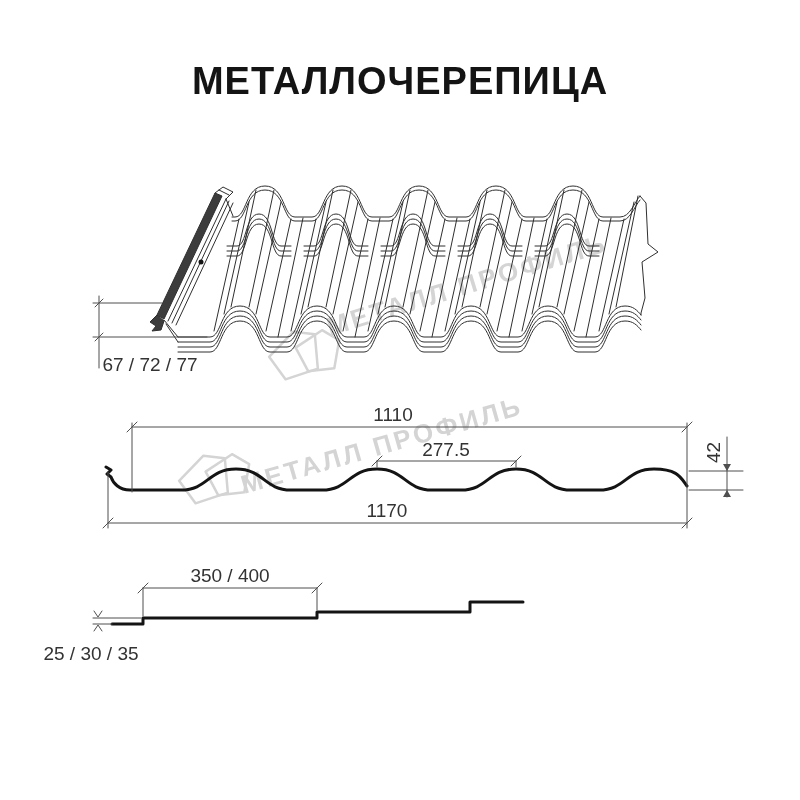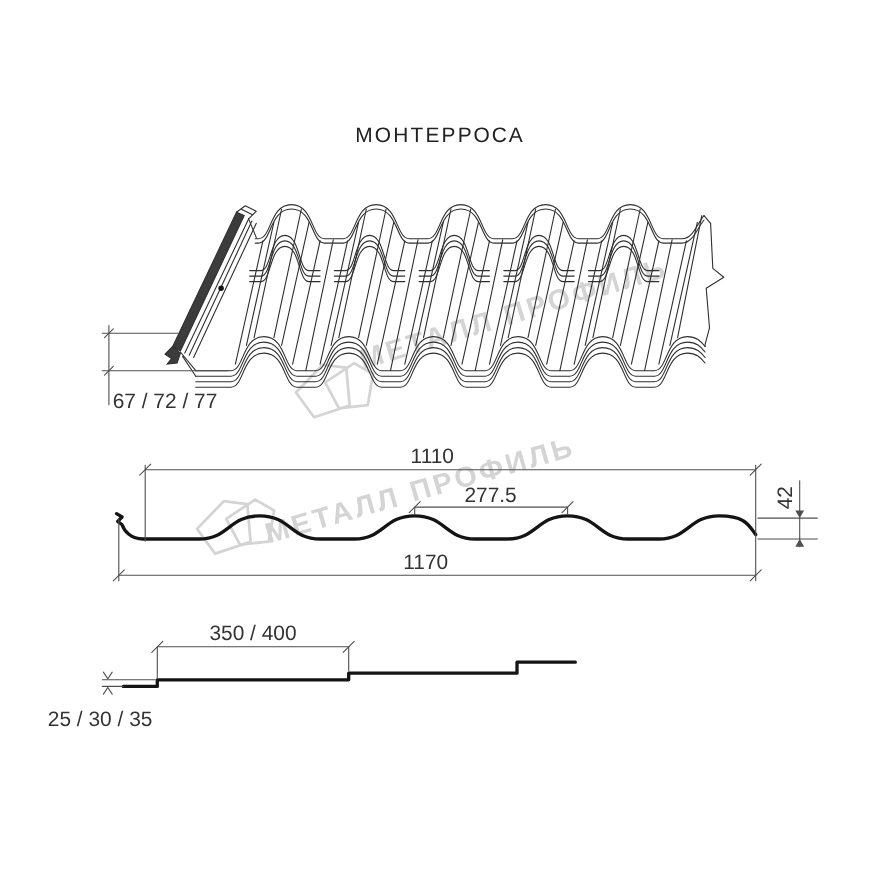--- a/index.html
+++ b/index.html
@@ -17,21 +17,21 @@
   .wmtxt{fill:#d4d4d4;font-size:26px;font-weight:600;letter-spacing:3px;
          font-family:"Liberation Sans",sans-serif;}
   .wmshape{stroke:#d4d4d4;stroke-width:2.5;fill:none;stroke-linejoin:round;}
   .darkfill{fill:#3c3c3c;stroke:#2f2f2f;stroke-width:1;}
 </style>
 </head>
 <body>
 
 <div class="page">
 
-  <div class="subtitle">МОНТЕРРОСА</div>
+  <div class="title">МЕТАЛЛОЧЕРЕПИЦА</div>
 
   <svg width="800" height="800" viewBox="0 0 800 800">
     <defs>
       <path id="fsc" d="M178,337 L210,337 C222,337 220,306 240,306 C260,306 258,337 270,337 L287,337 C299,337 297,306 317,306 C337,306 335,337 347,337 L364,337 C376,337 374,306 394,306 C414,306 412,337 424,337 L441,337 C453,337 451,306 471,306 C491,306 489,337 501,337 L518,337 C530,337 528,306 548,306 C568,306 566,337 578,337 L595,337 C607,337 605,306 625,306 C633,306 637,310 641,315"></path>
       <path id="bsc" d="M232,217 L235,217 C247,217 245,186 265,186 C285,186 283,217 295,217 L312,217 C324,217 322,186 342,186 C362,186 360,217 372,217 L389,217 C401,217 399,186 419,186 C439,186 437,217 449,217 L466,217 C478,217 476,186 496,186 C516,186 514,217 526,217 L543,217 C555,217 553,186 573,186 C593,186 591,217 603,217 L620,217 C630,217 634,203 640,196"></path>
       <path id="sarc" d="M227,246 L237,246 C247,246 245,214 259,214 C273,214 271,246 281,246 L291,246 M304,246 L314,246 C324,246 322,214 336,214 C350,214 348,246 358,246 L368,246 M381,246 L391,246 C401,246 399,214 413,214 C427,214 425,246 435,246 L445,246 M458,246 L468,246 C478,246 476,214 490,214 C504,214 502,246 512,246 L522,246 M535,246 L545,246 C555,246 553,214 567,214 C581,214 579,246 589,246 L599,246"></path>
       <path id="tmod" d="M214,331 L239,219 M224,314 L249,202 M231,307 L256,190 M249,307 L274,190 M256,314 L281,202 M266,331 L291,219 M278,337 L303,218"></path>
     </defs>
 
     <g>

